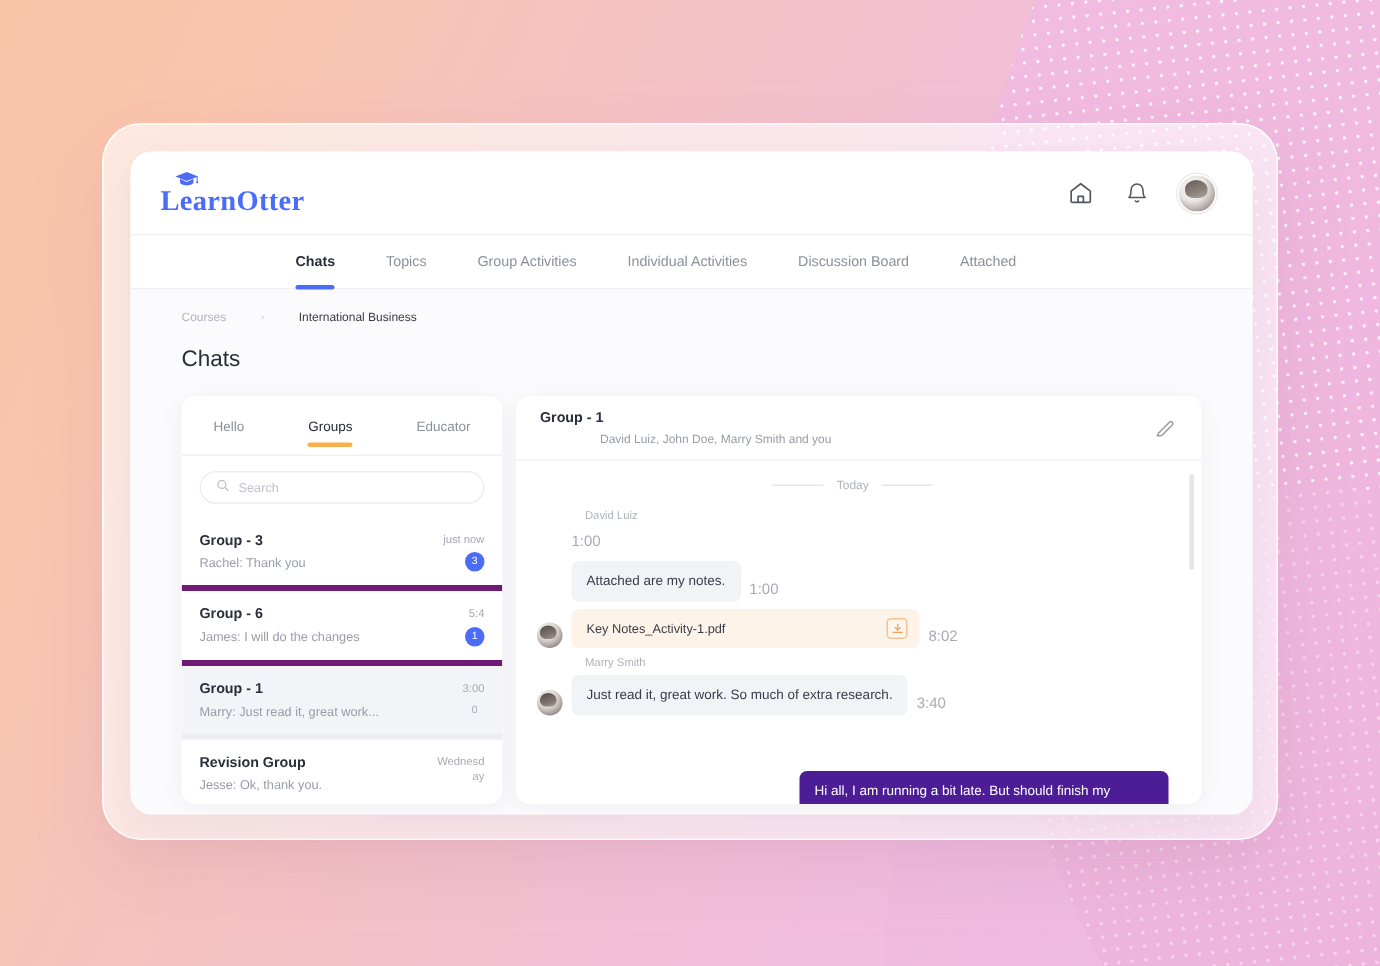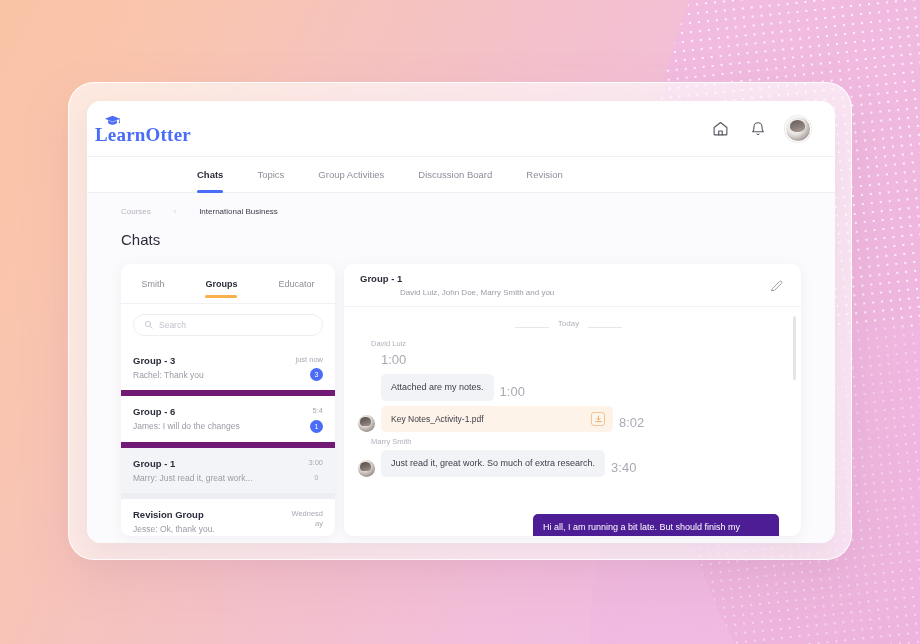--- a/index.html
+++ b/index.html
@@ -56,21 +56,21 @@
     background: #ffffff;
     border-radius: 14px;
     box-shadow: 0 10px 28px rgba(160,120,150,.13);
     overflow: hidden;
   }
 
   
   .topbar {
     height: 56px;
     display: flex; align-items: center;
-    padding: 0 24px 0 8px;
+    padding: 0 24px 0 20px;
     border-bottom: 1px solid #f0f0f3;
     background: #fff;
     gap: 44px;
   }
   .logo-wrap { display: flex; flex-direction: column; align-items: flex-start; }
   .cap-icon { margin-left: 9px; margin-bottom: -6px; display:block; }
   .logo-text {
     font-family: "Liberation Serif", serif;
     font-size: 19px; font-weight: 700;
     color: #4a6cf7; letter-spacing: .2px;
@@ -146,42 +146,42 @@
     display: flex; align-items: center;
     justify-content: space-around;
     height: 40px;
     border-bottom: 1px solid #f1f1f4;
   }
   .list-tab {
     font-size: 9px; color: #8d8f99;
     position: relative; height: 40px;
     display: flex; align-items: center;
   }
-  .list-tab.active { color: #2b2d3a; font-weight: 700; }
+  .list-tab.active { color: #2b2d3a; font-weight: 400; }
   .list-tab.active::after {
     content: ""; position: absolute; left: 0; right: 0; bottom: 6px;
     height: 3px; background: #f9b04a; border-radius: 3px;
   }
   .search-row { padding: 10px 12px 9px 12px; }
   .search-box {
     height: 22px; border: 1px solid #eceef3; border-radius: 12px;
     display: flex; gap: 6px; padding: 0 10px;
     background: #fff;
   }
   .search-box input {
     border: none; outline: none; flex: 1;
     font-size: 8.5px; color: #6b6d78;
     font-family: "Liberation Sans", sans-serif;
     background: transparent;
   }
   .search-box input::placeholder { color: #c0c2cc; }
   .list-scroll { flex: 1; overflow: hidden; }
   .list-item {
     padding: 10px 12px 9px 12px;
-    border-bottom: 6px solid #701a75;
+    border-bottom: 4px solid #701a75;
     display: flex; gap: 6px;
   }
   .list-item.selected { background: #f3f4f7; border-bottom-color: #edeef2; }
   .li-main { flex: 1; min-width: 0; }
   .li-title { font-size: 9.5px; font-weight: 700; color: #2b2d3a; }
   .li-sub {
     font-size: 8.5px; color: #9a9ca6; margin-top: 4px;
     line-height: 1.35;
   }
   .li-right {
@@ -209,28 +209,28 @@
     border-bottom: 1px solid #f1f1f4;
   }
   .conv-head-main { flex: 1; }
   .conv-title { font-size: 9.5px; font-weight: 700; color: #2b2d3a; }
   .conv-sub { font-size: 8px; color: #9a9ca6; margin-top: 4px; margin-left: 40px; }
   .conv-body {
     flex: 1; padding: 12px 22px 0 14px;
     position: relative; overflow: hidden;
   }
   .day-divider {
-    display: flex; align-items: flex-end; justify-content: center;
+    display: flex; align-items: center; justify-content: center;
     gap: 9px; margin-bottom: 11px;
   }
   .day-divider .line { width: 34px; height: 1px; background: #e6e7ec; }
   .day-divider .label { font-size: 8px; color: #b0b2bc; }
 
   .msg-group { margin-bottom: 3px; }
-  .sender-name { font-size: 7.5px; color: #b0b2bc; margin-left: 13px; margin-bottom: 4px; }
+  .sender-name { font-size: 7.5px; color: #b0b2bc; margin-left: 32px; margin-bottom: 4px; }
   .msg-row { display: flex; align-items: flex-end; gap: 6px; margin-bottom: 5px; }
   .msg-row.own { justify-content: flex-end; }
   .msg-avatar {
     width: 17px; height: 17px; border-radius: 50%; flex: none;
     background: radial-gradient(circle at 40% 32%, #f6f3f1 0%, #ddd7d4 40%, #a89f9b 68%, #5b514e 100%);
     position: relative; overflow: hidden;
   }
   .msg-avatar::after {
     content:""; position:absolute; left:2px; top:2px; width:11px; height:9px;
     border-radius: 50% 50% 40% 40%;
@@ -248,21 +248,21 @@
   .bubble.file {
     background: #fdf3e8; display: flex; align-items: center; gap: 8px;
     min-width: 232px; padding: 6px 8px 6px 10px;
   }
   .bubble.file .fname { flex: 1; font-size: 8.5px; color: #3b3d4a; }
   .bubble.own {
     background: #4c1d95; color: #ffffff;
     max-width: 246px;
     margin-top: 32px;
   }
-  .msg-time { font-size: 13px; color: #a8aab4; padding-bottom: 2px; text-align: center; }
+  .msg-time { font-size: 10px; color: #a8aab4; padding-bottom: 2px; text-align: center; }
 
   .dl-icon {
     width: 14px; height: 14px; border-radius: 3px;
     border: 1px solid #f5c291; background: #fdf6ed;
     display: flex; align-items: center; justify-content: center;
   }
 
   .conv-scrollbar {
     position: absolute; right: 5px; top: 52px;
     width: 3px; height: 64px; border-radius: 3px;
@@ -308,39 +308,40 @@
             </svg>
           </span>
           <span class="avatar-top"></span>
         </div>
       </div>
 
       <div class="navbar">
         <div class="nav-tab active">Chats</div>
         <div class="nav-tab">Topics</div>
         <div class="nav-tab">Group Activities</div>
+        <div class="nav-tab">Individual Activities</div>
         <div class="nav-tab">Discussion Board</div>
-        <div class="nav-tab">Revision</div>
+        <div class="nav-tab">Attached</div>
       </div>
 
       <div class="page">
 
         <div class="breadcrumb">
           <span class="bc-muted">Courses</span>
           <span class="bc-sep">›</span>
           <span class="bc-current">International Business</span>
         </div>
 
         <div class="page-title">Chats</div>
 
         <div class="chat-wrap">
 
           <div class="list-panel">
             <div class="list-tabs">
-              <div class="list-tab">Smith</div>
+              <div class="list-tab">Hello</div>
               <div class="list-tab active">Groups</div>
               <div class="list-tab">Educator</div>
             </div>
 
             <div class="search-row">
               <div class="search-box">
                 <span>
                   <svg width="9" height="9" viewBox="0 0 24 24" fill="none" stroke="#c0c2cc" stroke-width="2.4" stroke-linecap="round">
                     <circle cx="10.5" cy="10.5" r="7"></circle>
                     <path d="M16 16 L21.5 21.5"></path>

